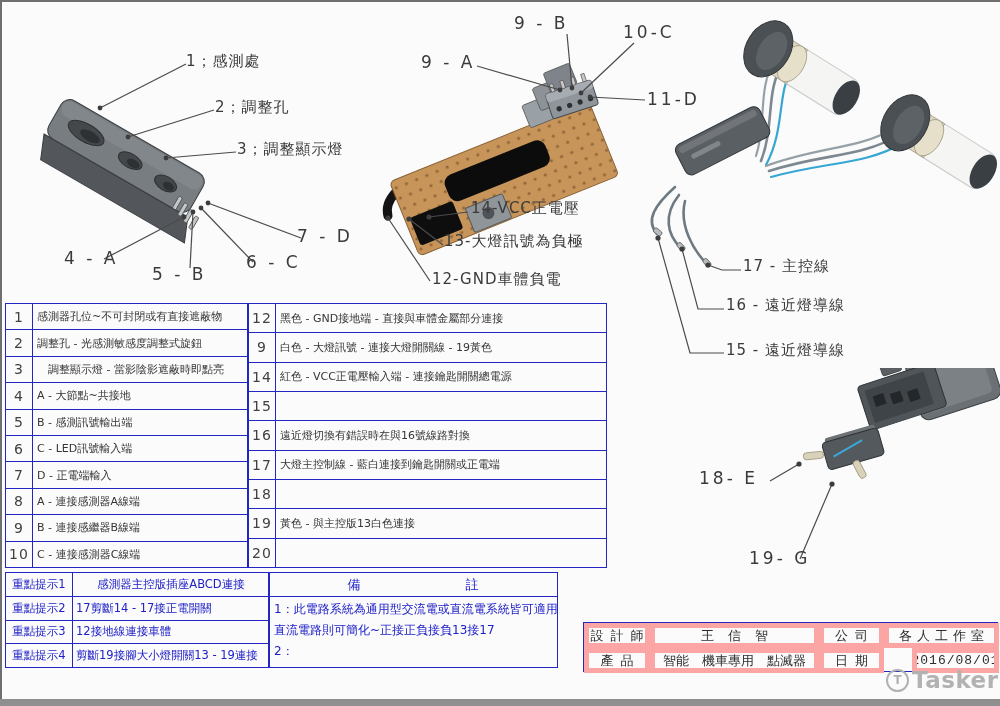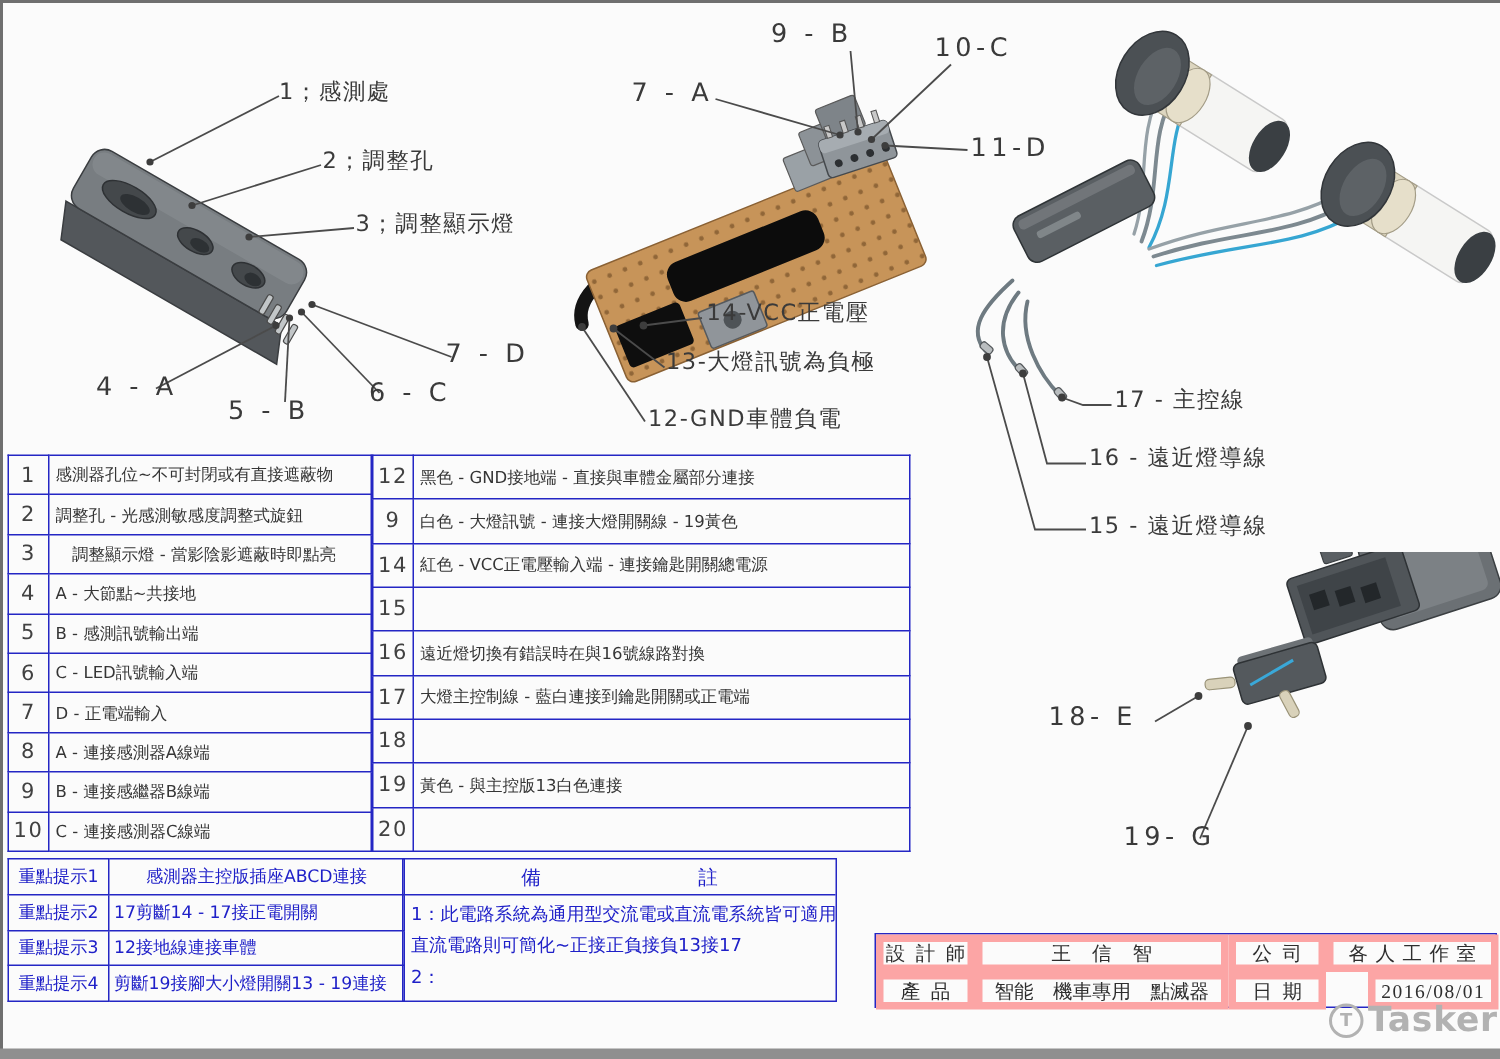--- a/index.html
+++ b/index.html
@@ -37,21 +37,21 @@
   
   .tblock{position:absolute;left:583px;top:622px;width:415px;height:50px;
           display:grid;grid-template-columns:66px 169px 65px 115px;grid-template-rows:25px 25px;
           border:1.5px solid #2426c4;box-sizing:border-box;}
   .tblock>div{border:5px solid #fca5a5;display:flex;align-items:center;justify-content:center;
               font-size:13px;color:#2e2e2e;white-space:nowrap;overflow:hidden;}
   .tb-lab{letter-spacing:7px;text-indent:7px;}
   .tb-name{letter-spacing:14px;text-indent:14px;}
   .tb-co{letter-spacing:5px;text-indent:5px;}
   .tb-prod{font-size:12.5px;}
-  .tb-date{font-family:Liberation Serif, serif;font-size:14px;letter-spacing:1px;margin-left:28px;}
+  .tb-date{font-family:Liberation Mono, monospace;font-size:14px;letter-spacing:1px;margin-left:28px;}
   
   .wm{position:absolute;left:886px;top:667px;display:flex;align-items:center;gap:3px;color:#b2b2b2;}
   .wm .circ{width:19px;height:19px;border:2.5px solid #b2b2b2;border-radius:50%;
             display:flex;align-items:center;justify-content:center;font-size:12px;font-weight:bold;}
   .wm .txt{font-size:23px;font-weight:bold;letter-spacing:.5px;}
 </style>
 </head>
 <body>
 
 <div class="page">
@@ -223,21 +223,21 @@
     </g>
   </svg>
 
   <div class="co" style="left:186px;top:52px">1；感測處</div>
   <div class="co" style="left:215px;top:98px">2；調整孔</div>
   <div class="co" style="left:237px;top:140px">3；調整顯示燈</div>
   <div class="co big" style="left:64px;top:248px">4 - A</div>
   <div class="co big" style="left:152px;top:264px">5 - B</div>
   <div class="co big" style="left:246px;top:252px">6 - C</div>
   <div class="co big" style="left:297px;top:226px">7 - D</div>
-  <div class="co big" style="left:421px;top:52px">7 - A</div>
+  <div class="co big" style="left:421px;top:52px">9 - A</div>
   <div class="co big" style="left:514px;top:13px">9 - B</div>
   <div class="co big" style="left:623px;top:22px">10-C</div>
   <div class="co big" style="left:647px;top:89px">11-D</div>
   <div class="co" style="left:471px;top:199px">14-VCC正電壓</div>
   <div class="co" style="left:444px;top:232px">13-大燈訊號為負極</div>
   <div class="co" style="left:432px;top:270px">12-GND車體負電</div>
   <div class="co" style="left:743px;top:257px">17 - 主控線</div>
   <div class="co" style="left:726px;top:296px">16 - 遠近燈導線</div>
   <div class="co" style="left:726px;top:341px">15 - 遠近燈導線</div>
   <div class="co big" style="left:699px;top:468px">18- E</div>

